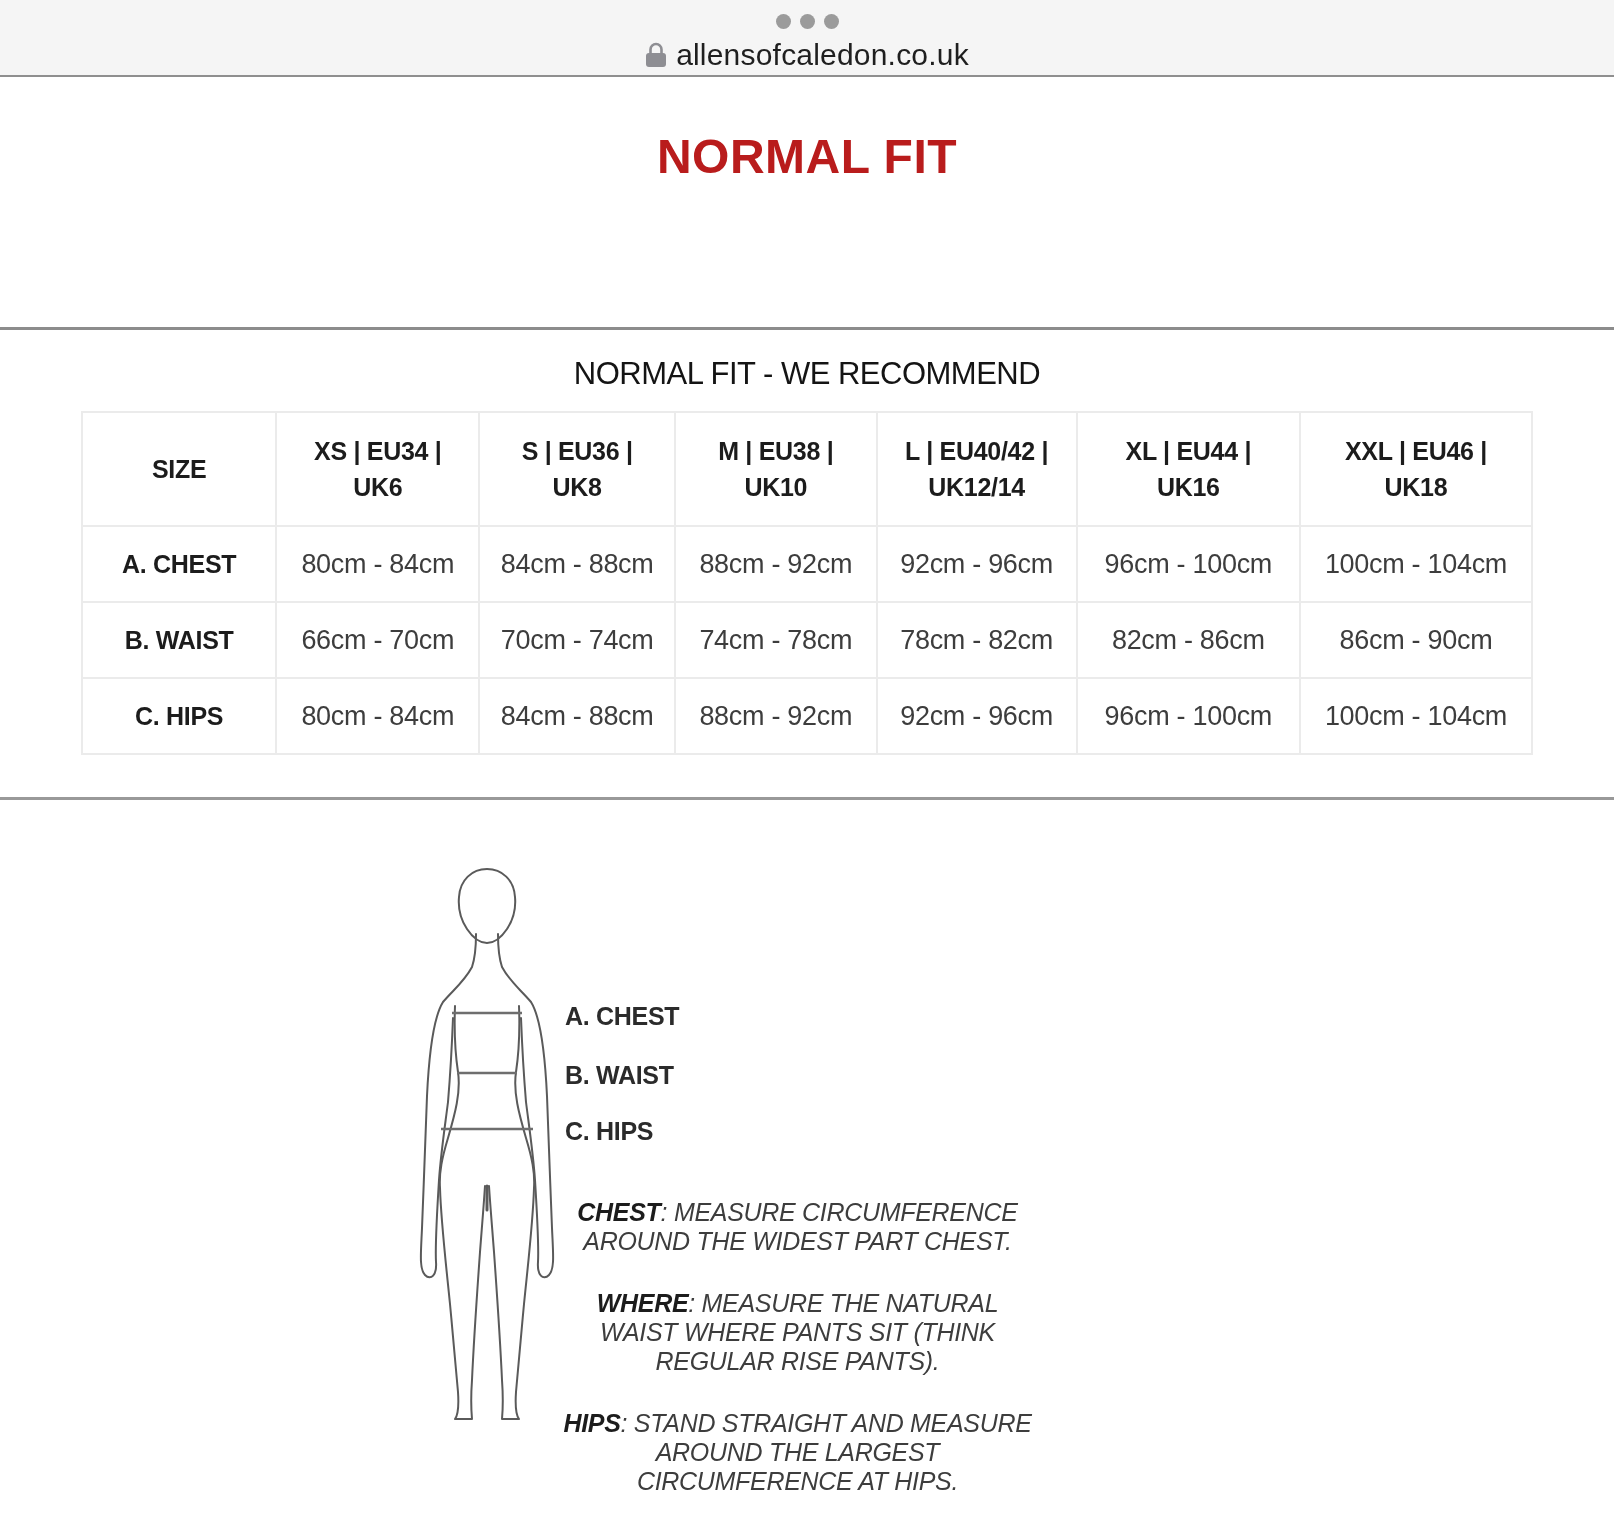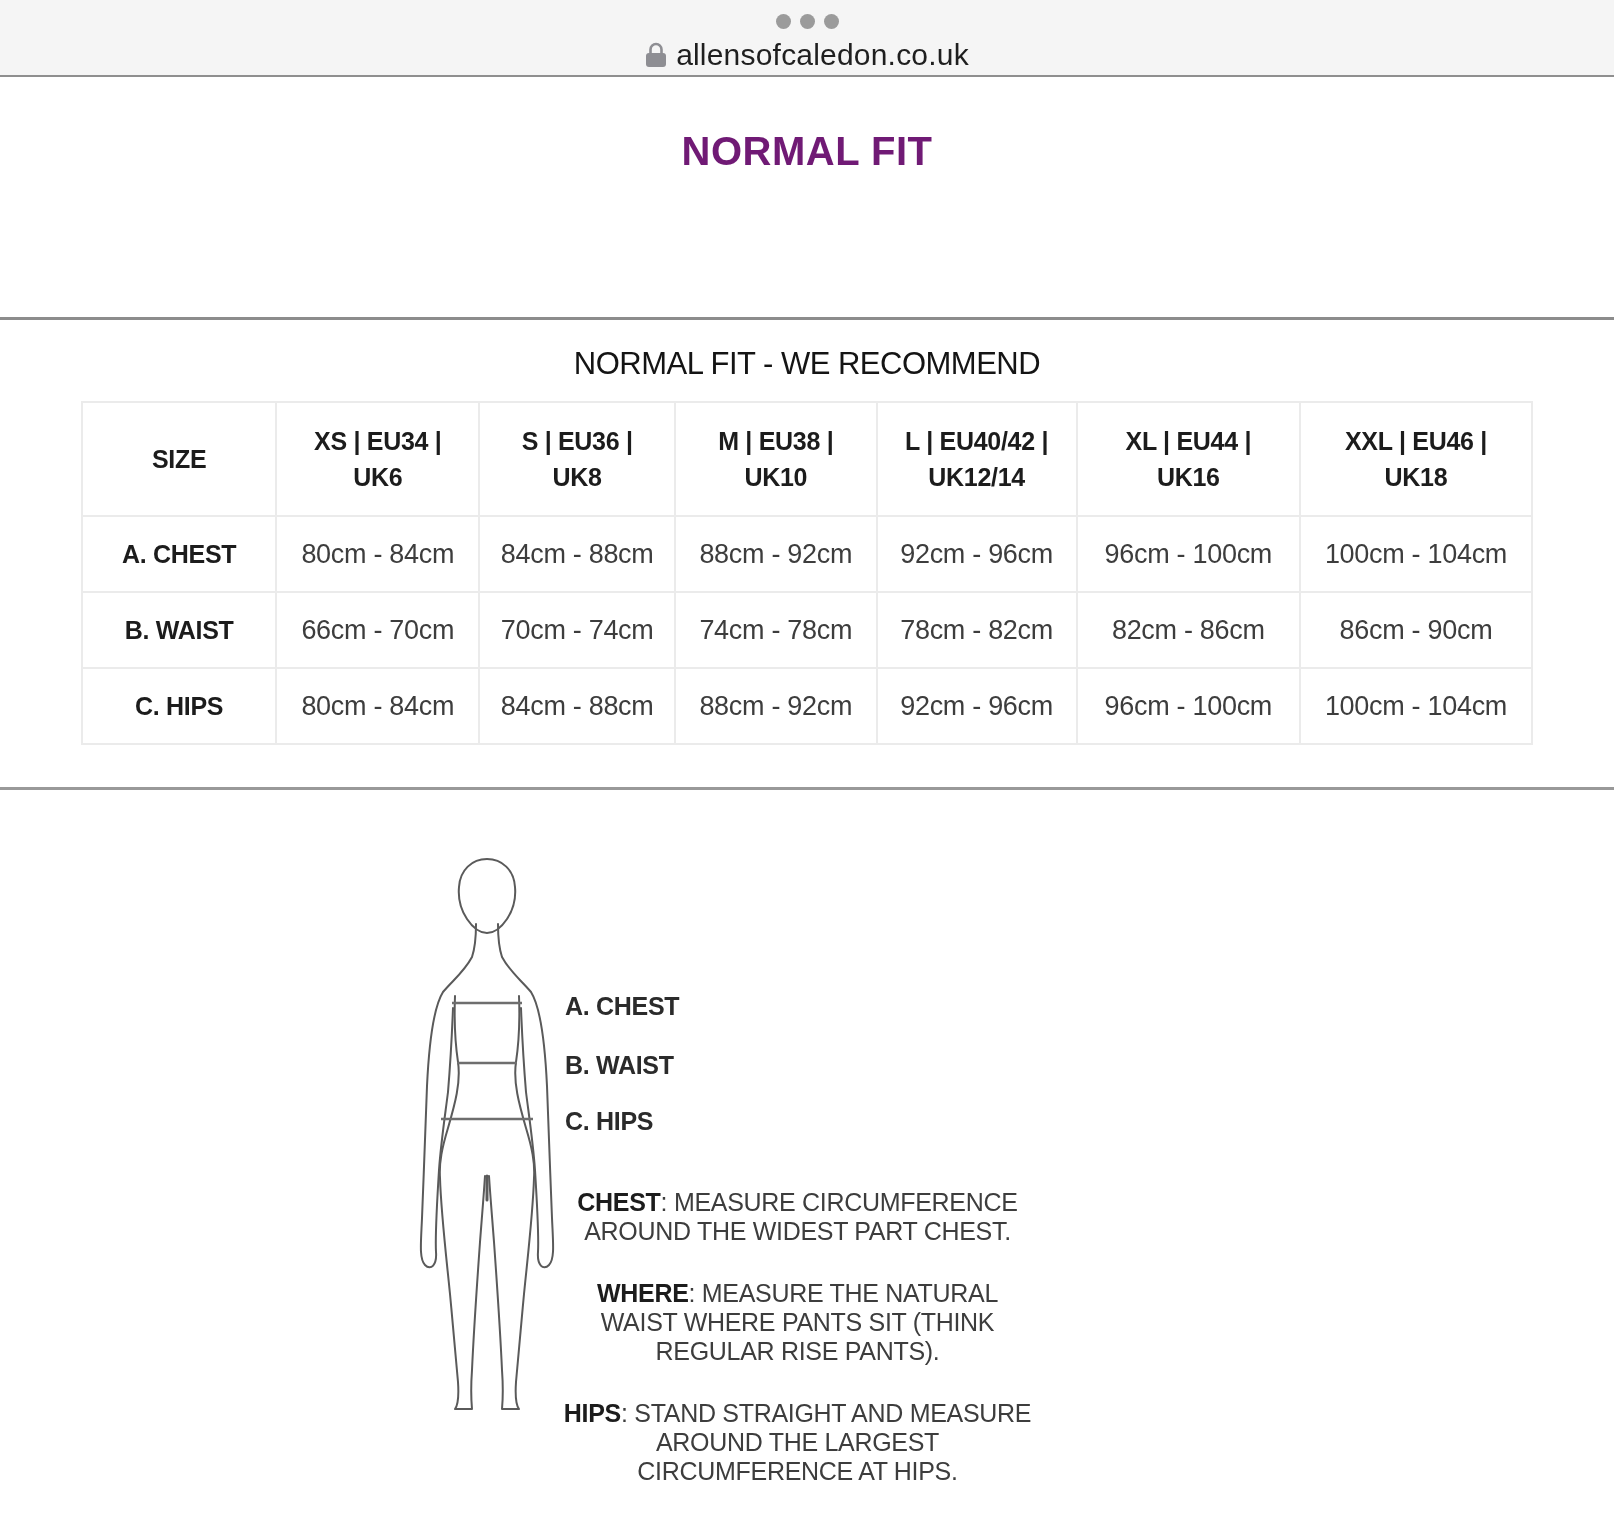--- a/index.html
+++ b/index.html
@@ -13,21 +13,21 @@
     height:75px;background:#f5f5f5;border-bottom:2px solid #8f8f8f;
     display:flex;flex-direction:column;align-items:center;justify-content:center;
   }
   .dots{display:flex;gap:9px;margin-top:10px;cursor:pointer;}
   .dots i{width:15px;height:15px;border-radius:50%;background:#9b9b9b;display:block;}
   .url-row{display:flex;align-items:center;gap:9px;margin-top:9px;}
   .lock{width:22px;height:26px;position:relative;display:inline-block;}
   .url-text{font-size:30px;color:#1f1f1f;letter-spacing:0.2px;}
   
   .page-title{
-    text-align:center;font-size:40px;font-weight:bold;color:#701a75;
+    text-align:center;font-size:48px;font-weight:bold;color:#b91c1c;
     margin:52px 0 0;letter-spacing:0.5px;
   }
   .subtitle{
     text-align:center;font-size:31px;font-weight:bold;color:#111;
     margin:40px 40px 0;line-height:55px;
   }
   .divider{border:none;border-top:3px solid #8c8c8c;margin:48px 0 0;}
   .divider2{border:none;border-top:3px solid #999;margin:42px 0 0;}
   .section-heading{
     text-align:center;font-size:31px;font-weight:normal;color:#141414;
@@ -63,21 +63,21 @@
   .meas-label.l1{top:1117px;}
   .meas-label.l2{top:1173px;}
   .diagram .meas-label.l0{top:202px;}
   .diagram .meas-label.l1{top:261px;}
   .diagram .meas-label.l2{top:317px;}
   .instructions{
     position:absolute;left:560px;top:398px;width:475px;text-align:center;
   }
   .instructions p{
     margin:0 0 33px;font-size:25px;line-height:29px;color:#3d3d3d;
-    letter-spacing:-0.3px;font-weight:normal;
+    letter-spacing:-0.3px;font-weight:normal;font-style:italic;
   }
   .instructions p strong{color:#1c1c1c;font-weight:bold;}
 </style>
 </head>
 <body>
 
 <div class="browser-bar">
   <div class="dots">
       <i></i>
       <i></i>

